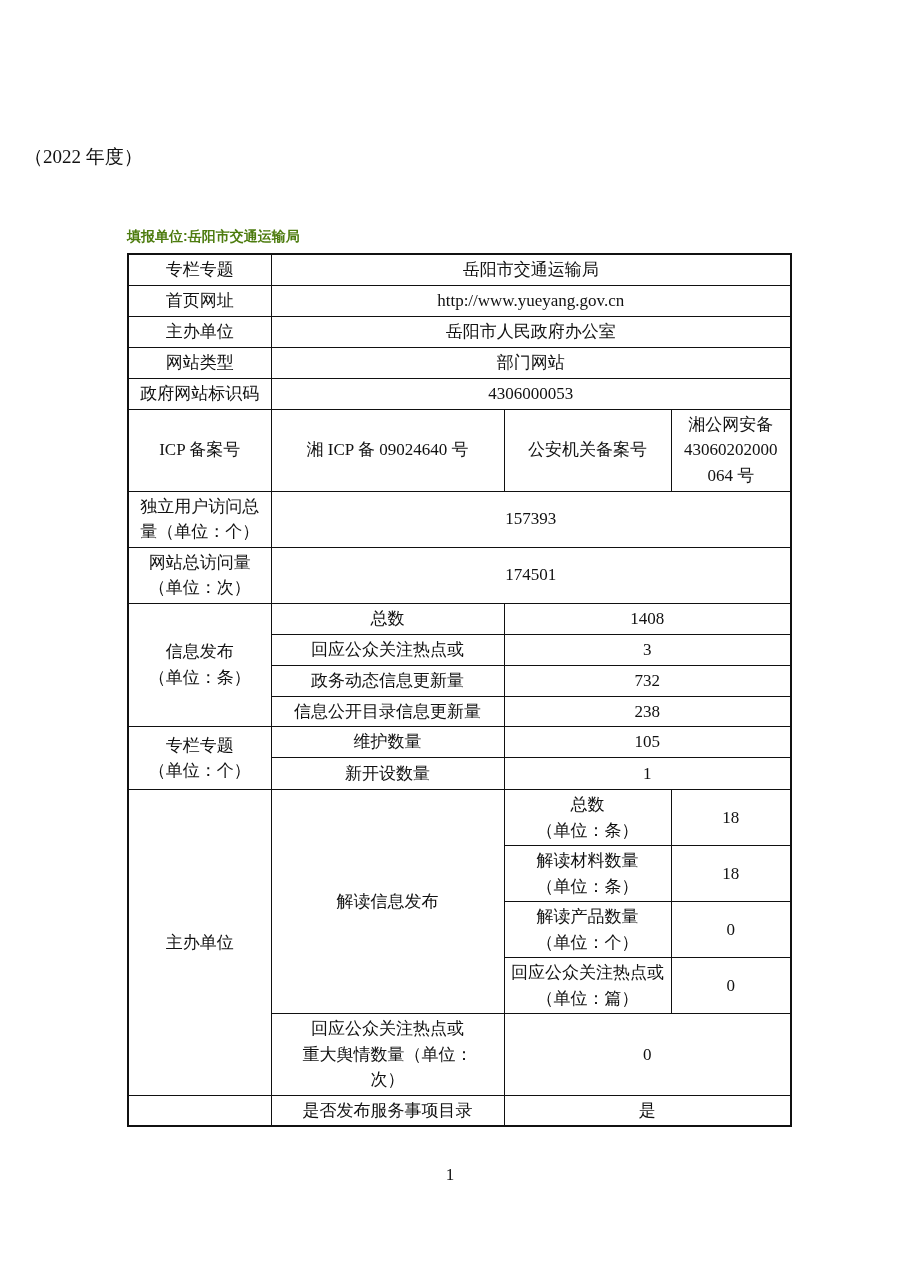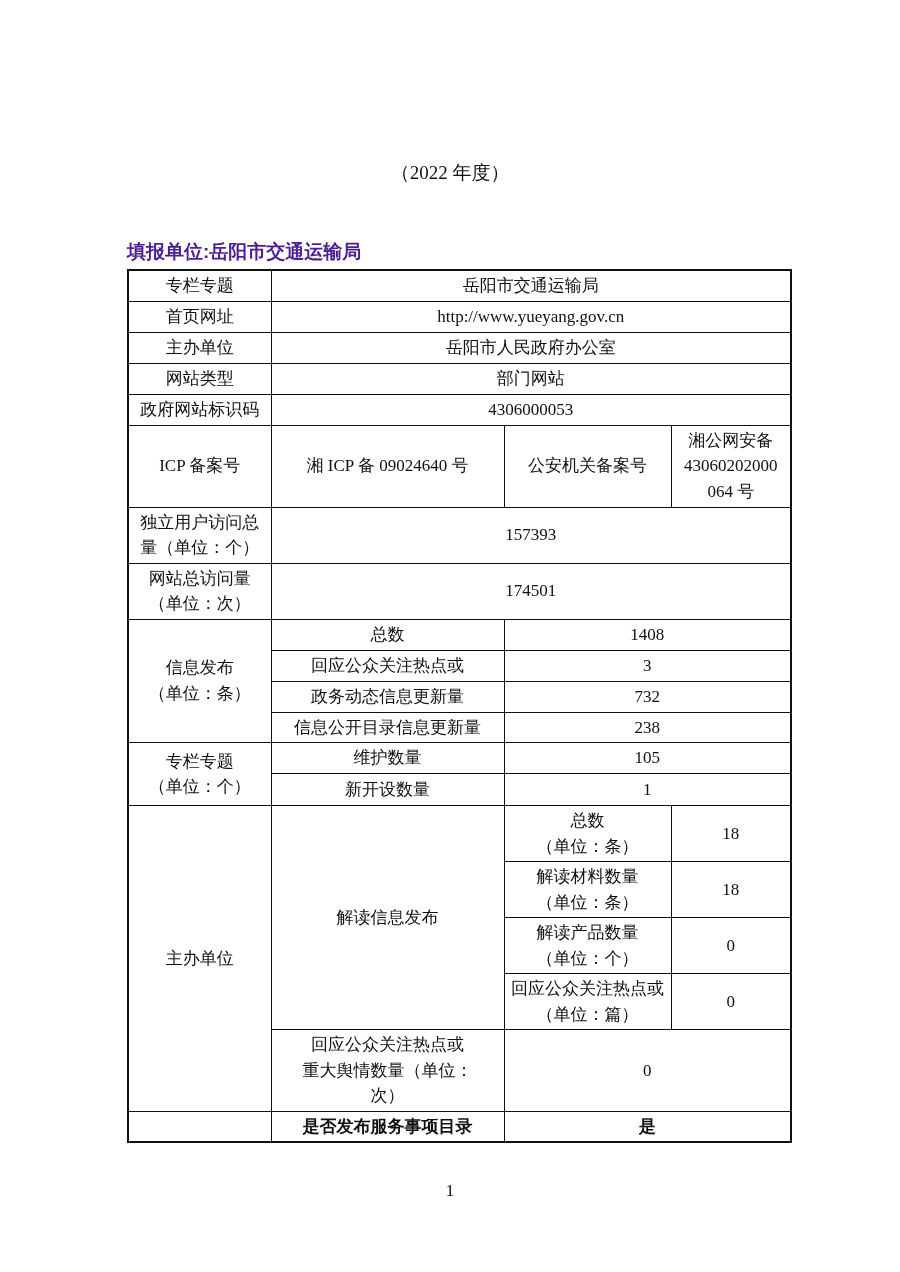--- a/index.html
+++ b/index.html
@@ -20,33 +20,33 @@
   .doc-title {
     text-align: center;
     font-family: "Liberation Sans", "DejaVu Sans", sans-serif;
     font-weight: 700;
     font-size: 34px;
     line-height: 40px;
     letter-spacing: 1px;
     color: #111111;
   }
   .doc-subtitle {
-    text-align: center;
-    margin-top: 40px;
+    margin-top: 24px;
     font-size: 19px;
     line-height: 22px;
     color: #111111;
+    padding-left: 24px;
   }
   .filing-unit {
     margin: 58px 0 0 127px;
     font-family: "Liberation Sans", "DejaVu Sans", sans-serif;
     font-weight: 700;
-    font-size: 19px;
+    font-size: 14px;
     line-height: 20px;
-    color: #4c1d95;
+    color: #4d7c0f;
   }
   table.report {
     margin: 7px 0 0 127px;
     width: 663px;
     border-collapse: collapse;
     table-layout: fixed;
     border: 2px solid #111111;
     font-size: 17px;
   }
   table.report td {
@@ -58,21 +58,21 @@
     white-space: pre-line;
     color: #111111;
   }
   tr.h31 { height: 31px; }
   tr.h82 { height: 82px; }
   tr.h56 { height: 56px; }
   tr.h30 { height: 30px; margin-top: 36px; }
   tr.h32 { height: 32px; }
   tr.h52 { height: 52px; }
   tr.h76 { height: 76px; }
-  tr.h33 { height: 26px; font-weight: bold; }
+  tr.h33 { height: 26px; }
   .page-number {
     text-align: center;
     margin-top: 38px;
     font-size: 17px;
     color: #111111;
   }
 </style>
 </head>
 <body>
 

